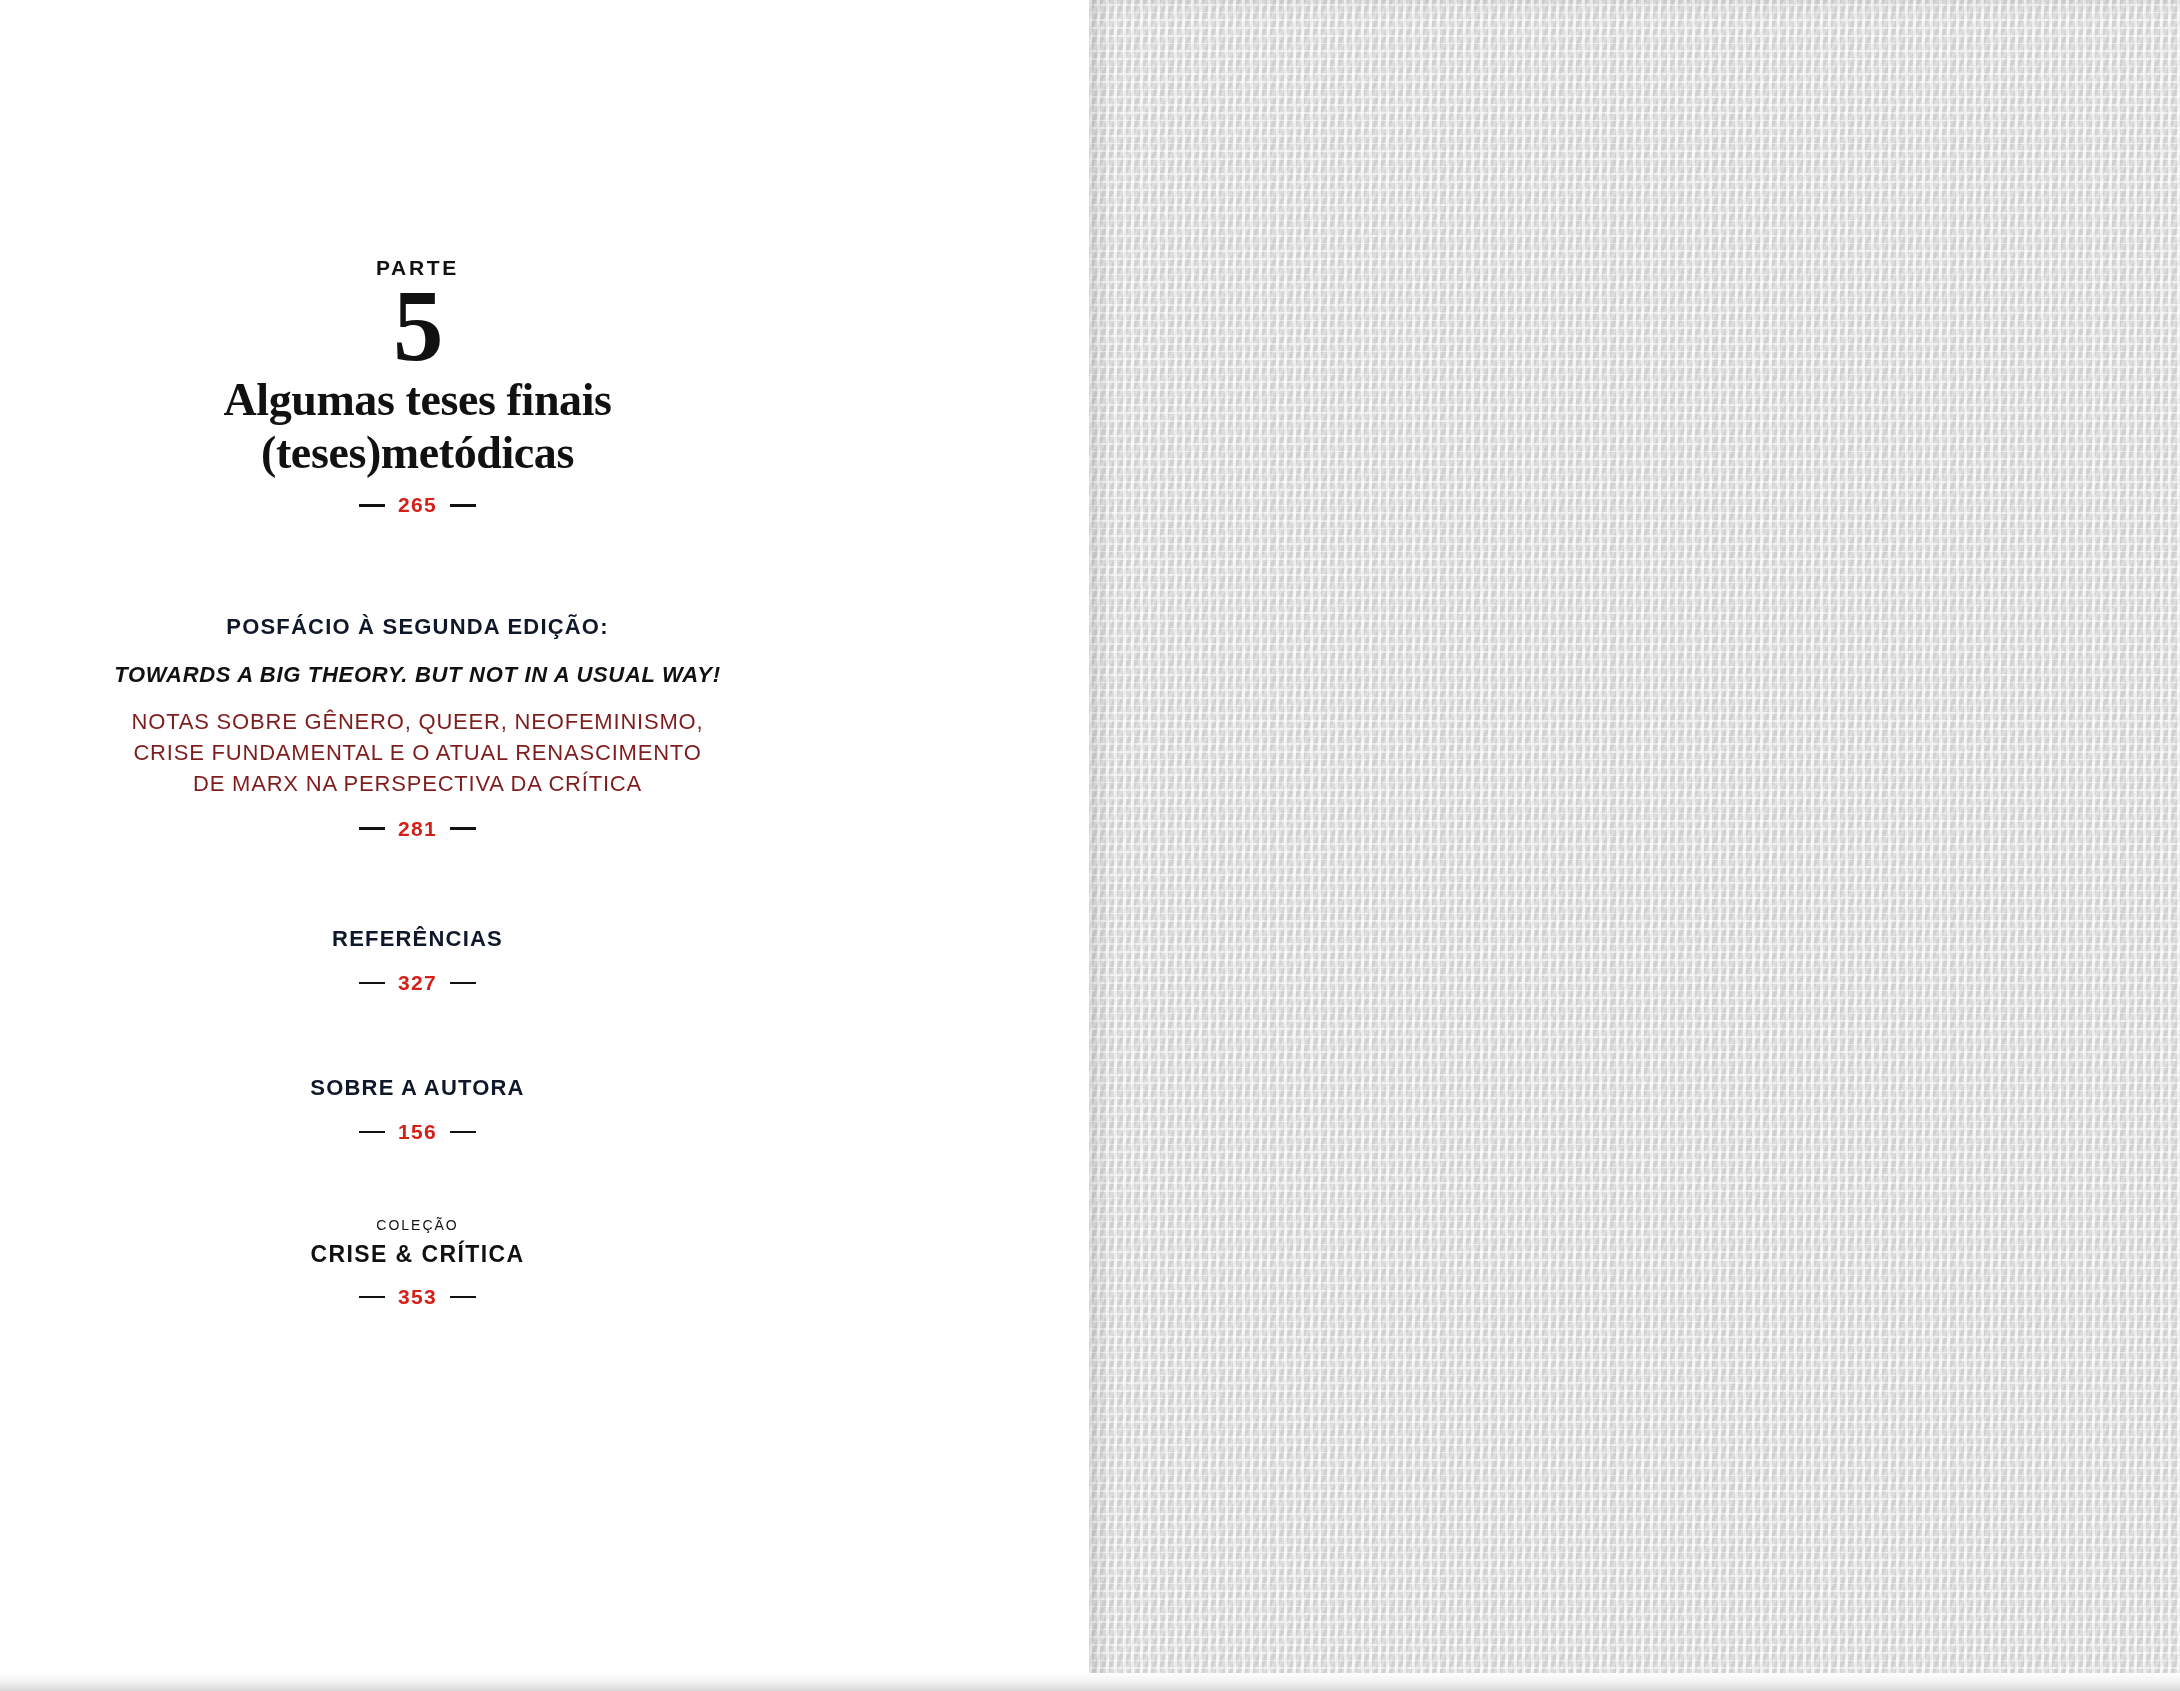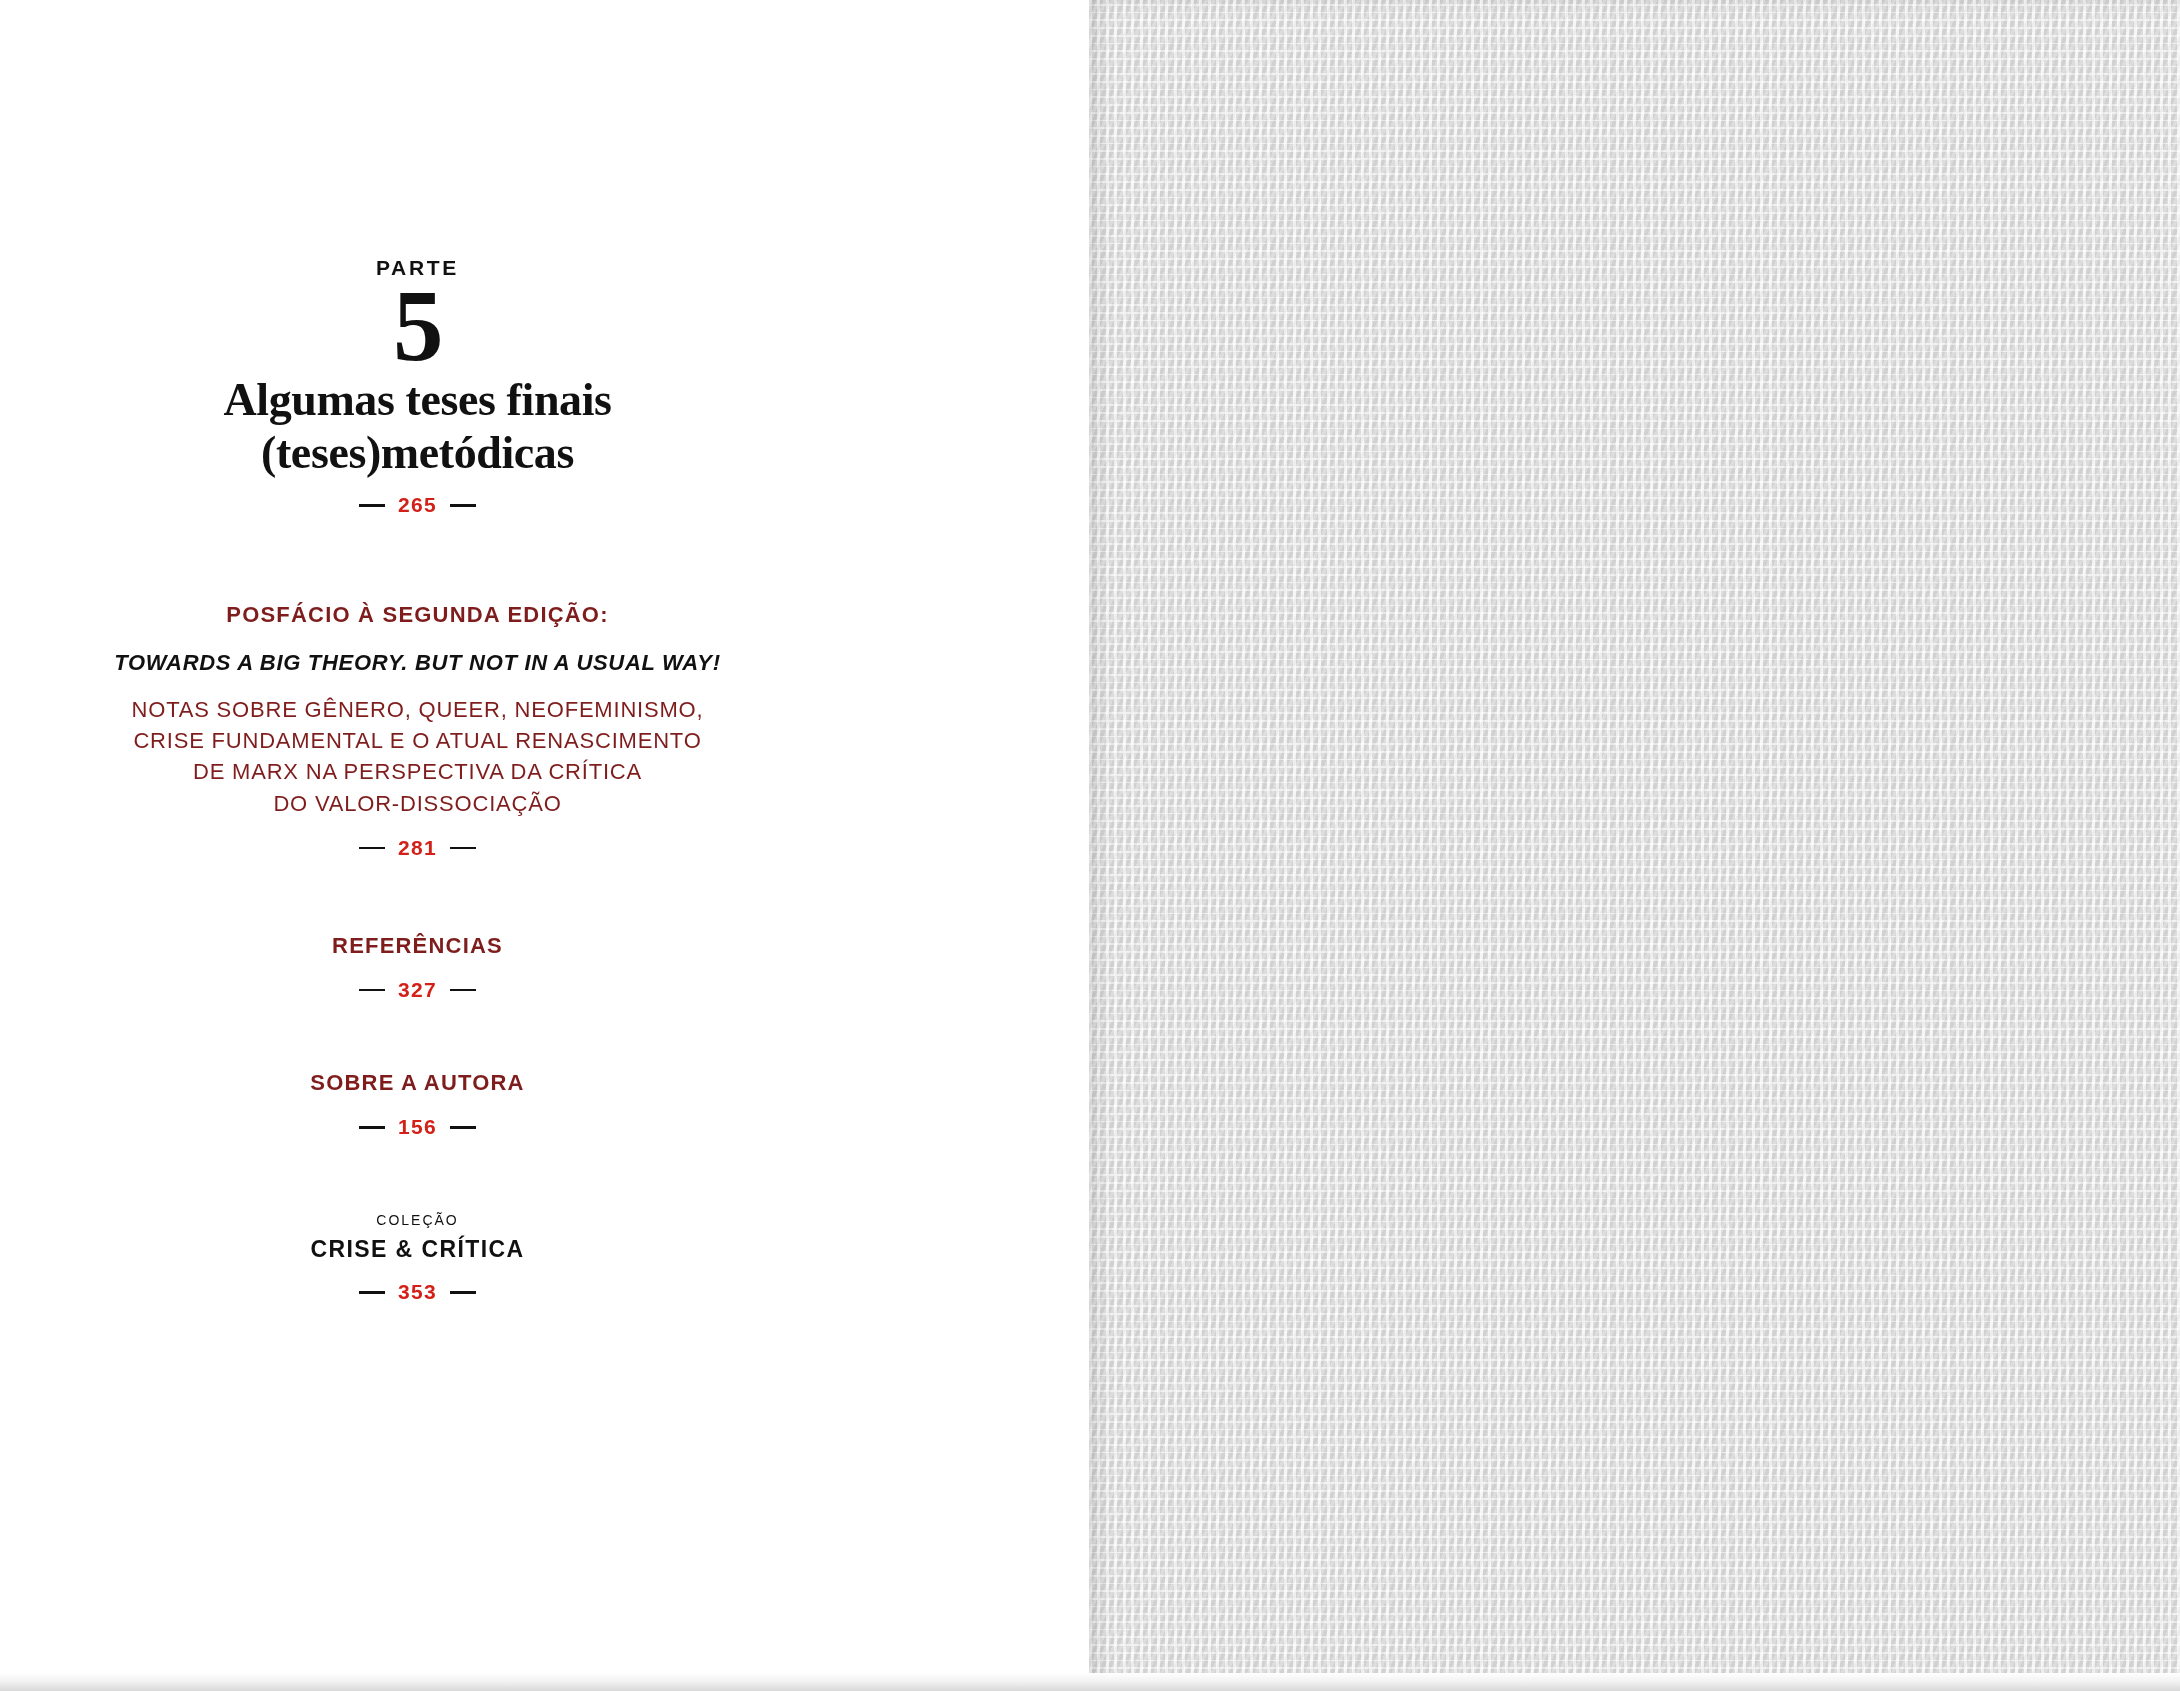--- a/index.html
+++ b/index.html
@@ -152,24 +152,24 @@
 
   .entry {
     margin-top: 0;
   }
 
   .entry-heading {
     font-family: "Liberation Sans", sans-serif;
     font-weight: 700;
     font-size: 22px;
     letter-spacing: 1.2px;
-    color: #7f1d1d;
+    color: #0f172a;
     text-transform: uppercase;
     line-height: 1.42;
-    margin: 0;
+    margin: 12px;
   }
 
   .entry-sub {
     font-family: "Liberation Sans", sans-serif;
     font-weight: 700;
     font-style: italic;
     font-size: 22px;
     letter-spacing: 0.7px;
     color: #111111;
     text-transform: uppercase;
@@ -232,21 +232,20 @@
       </div>
 
       <div class="gap-xl"></div>
 
       <div class="part-block entry">
         <p class="entry-heading">POSFÁCIO À SEGUNDA EDIÇÃO:</p>
         <p class="entry-sub">TOWARDS A BIG THEORY. BUT NOT IN A USUAL WAY!</p>
         <p class="entry-body">NOTAS SOBRE GÊNERO, QUEER, NEOFEMINISMO,</p>
         <p class="entry-body">CRISE FUNDAMENTAL E O ATUAL RENASCIMENTO</p>
         <p class="entry-body">DE MARX NA PERSPECTIVA DA CRÍTICA</p>
-        <p class="entry-body">DO VALOR-DISSOCIAÇÃO</p>
         <div class="page-ref">
           <span class="dash"></span>
           <span>281</span>
           <span class="dash"></span>
         </div>
       </div>
 
       <div class="gap-lg"></div>
 
       <div class="part-block entry">

